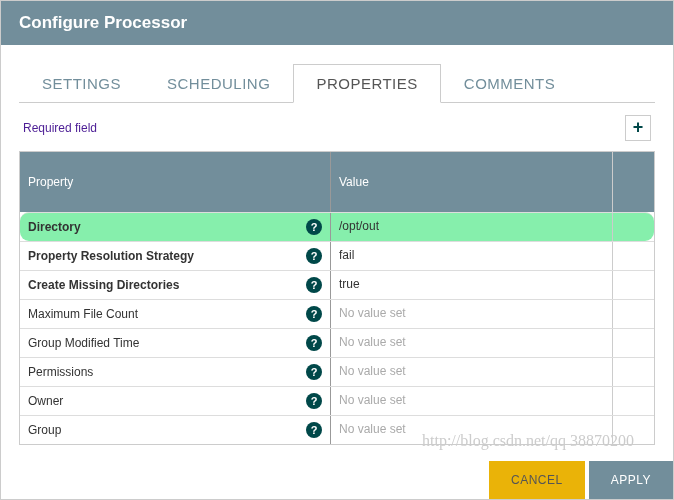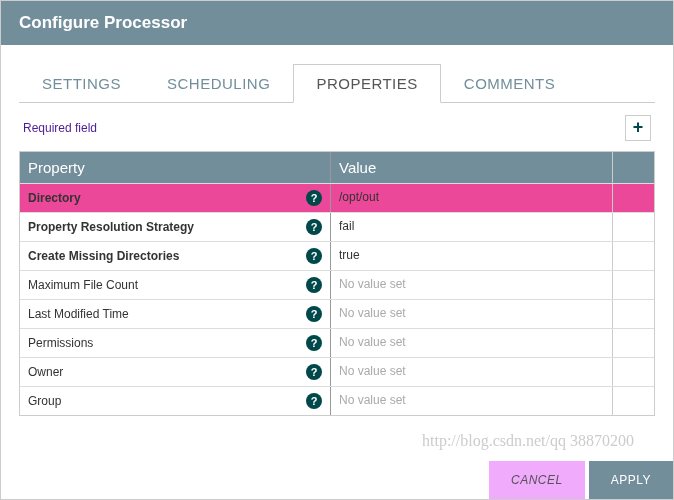--- a/index.html
+++ b/index.html
@@ -8,36 +8,36 @@
 .header { background: #728e9b; color: #fff; padding: 12px 18px; font-size: 17px; font-weight: bold; }
 .content { flex: 1; background: #fff; padding: 18px 18px 0 18px; display: flex; flex-direction: column; }
 .tabs { display: flex; border-bottom: 1px solid #ccc; }
 .tab { padding: 10px 22px; color: #728e9b; font-size: 15px; letter-spacing: 0.5px; cursor: pointer; border: 1px solid transparent; border-bottom: none; background: transparent; position: relative; top: 1px; }
 .tab.active { background: #fff; border: 1px solid #ccc; border-bottom: 1px solid #fff; color: #555; font-weight: 500; }
 .req-row { display: flex; align-items: center; justify-content: space-between; padding: 12px 4px 10px 4px; }
 .req-label { color: #4c1d95; font-size: 12px; text-align: right; }
 .add-btn { width: 26px; height: 26px; border: 1px solid #ccc; background: #fff; color: #004849; font-size: 18px; font-weight: bold; line-height: 22px; text-align: center; cursor: pointer; }
 .table { border: 1px solid #ccc; }
 .thead { display: flex; background: #728e9b; color: #fff; font-weight: 500; }
-.th { padding: 7px 8px; font-size: 15px; }
+.th { padding: 23px 8px; font-size: 12px; }
 .col-prop { width: 310px; display: flex; align-items: center; justify-content: space-between; }
 .col-val { flex: 1; border-left: 1px solid #999; }
 .col-end { width: 42px; border-left: 1px solid #ccc; }
 .trow { display: flex; border-top: 1px solid #ddd; background: #fff; }
-.trow.highlight { background: #ec4899; }
+.trow.highlight { background: #86efac; border-radius: 9px; }
 .td { padding: 6px 8px; font-size: 12px; color: #333; }
 .td.col-prop { display: flex; align-items: center; justify-content: space-between; }
 .prop-name { color: #333; }
 .prop-name.bold { font-weight: bold; }
 .help-icon { width: 16px; height: 16px; border-radius: 50%; background: #004849; color: #fff; font-size: 11px; font-weight: bold; display: flex; align-items: center; justify-content: center; cursor: pointer; }
 .val-text { color: #333; }
 .val-empty { color: #aaa; }
 .footer { display: flex; justify-content: flex-end; padding: 0; }
 .btn { padding: 12px 22px; font-size: 12px; letter-spacing: 0.5px; border: none; cursor: pointer; }
-.btn-cancel { background: #f0abfc; color: #555; font-style: italic; }
+.btn-cancel { background: #eab308; color: #555; }
 .btn-apply { background: #728e9b; color: #fff; margin-left: 4px; }
 .watermark { position: absolute; bottom: 50px; right: 40px; color: #ccc; font-size: 16px; pointer-events: none; font-family: serif; text-align: center; }
 </style>
 </head>
 <body>
 
 <div class="dialog">
   <div class="header">
     <span>Configure Processor</span>
   </div>
@@ -88,21 +88,21 @@
           <div class="trow">
             <div class="td col-prop">
               <span class="prop-name">Maximum File Count</span>
               <span class="help-icon">?</span>
             </div>
             <div class="td col-val"><span class="val-empty">No value set</span></div>
             <div class="td col-end"></div>
           </div>
           <div class="trow">
             <div class="td col-prop">
-              <span class="prop-name">Last Modified Time</span>
+              <span class="prop-name">Group Modified Time</span>
               <span class="help-icon">?</span>
             </div>
             <div class="td col-val"><span class="val-empty">No value set</span></div>
             <div class="td col-end"></div>
           </div>
           <div class="trow">
             <div class="td col-prop">
               <span class="prop-name">Permissions</span>
               <span class="help-icon">?</span>
             </div>

